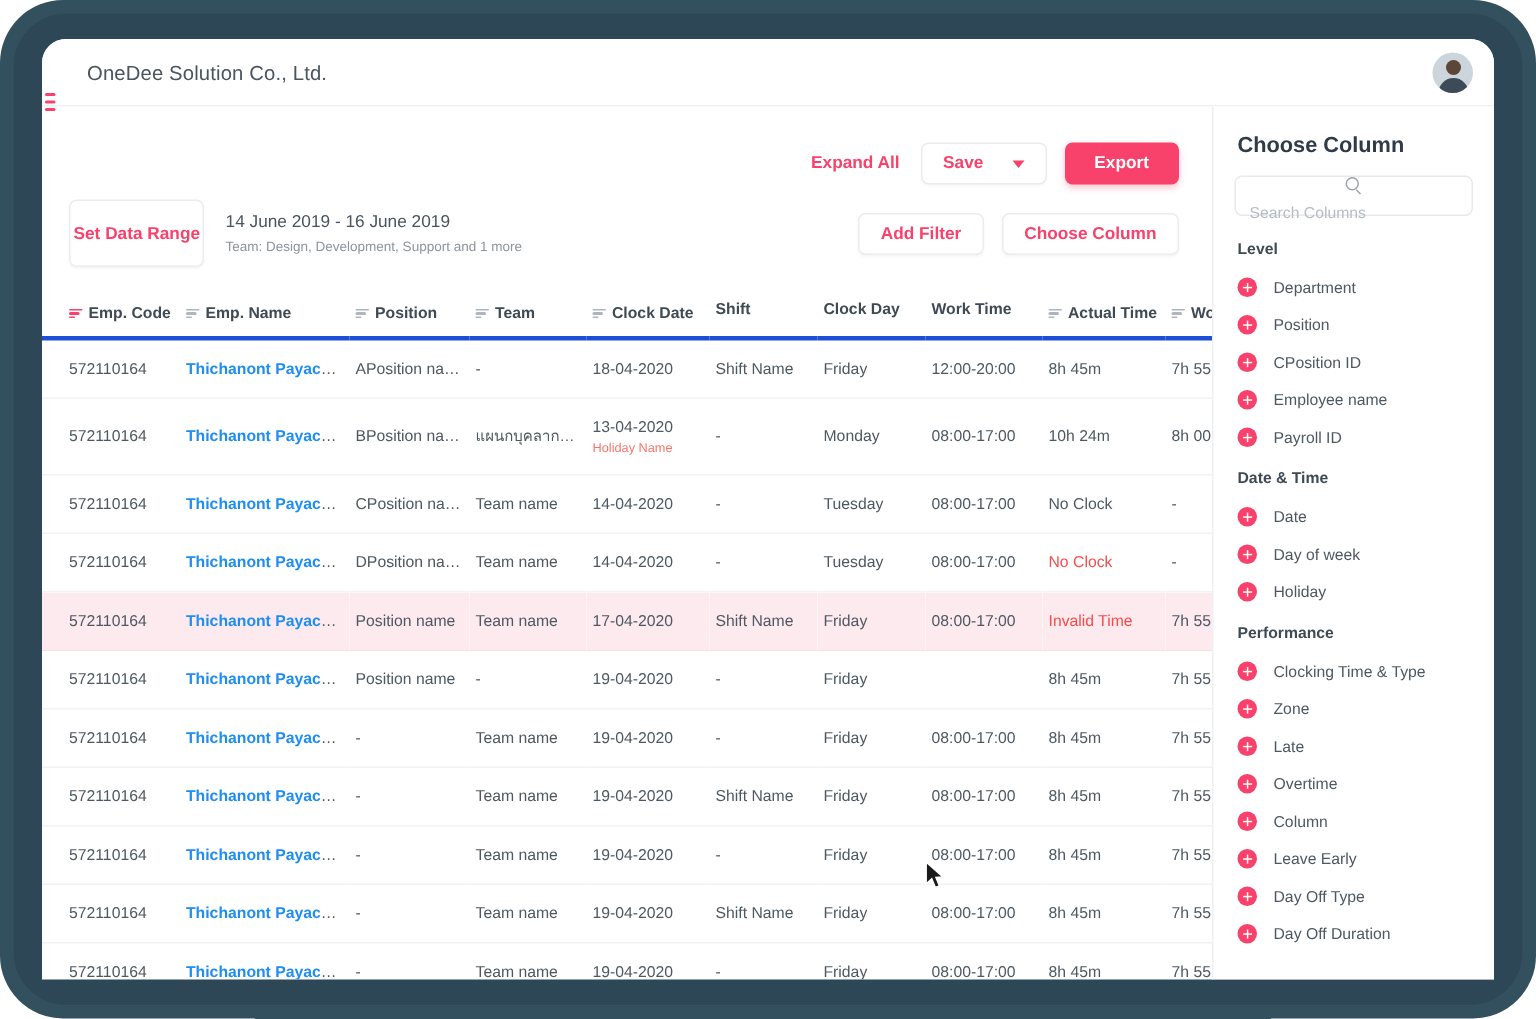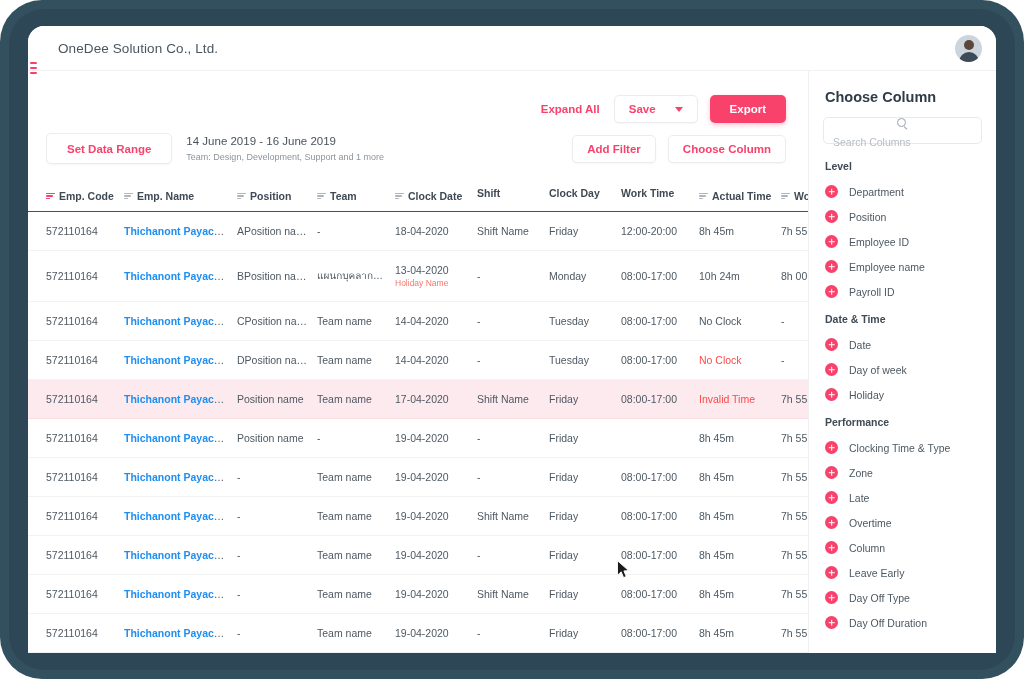--- a/index.html
+++ b/index.html
@@ -225,22 +225,22 @@
     content: "";
     position: absolute;
     left: 7px; top: 7.5px;
     width: 4px; height: 1.4px;
     background: #9aa3ad;
     transform: rotate(45deg);
     transform-origin: left center;
   }
 
   #date-range-btn {
-    height: 31px;
-    padding: 0 20px;
+    height: 45px;
+    padding: 0 2px;
     display: flex;
     align-items: center;
   }
   #range-info { line-height: 1.35; }
   #range-dates {
     font-size: 11.5px;
     color: #49535e;
   }
   #range-teams {
     font-size: 9px;
@@ -264,21 +264,21 @@
     border-collapse: collapse;
     table-layout: fixed;
     width: 100%;
   }
   thead th {
     font-size: 10.5px;
     font-weight: bold;
     color: #3f4a55;
     text-align: left;
     padding: 7px 4px 9px 4px;
-    border-bottom: 1px solid #1d4ed8;
+    border-bottom: 3px solid #1d4ed8;
     white-space: nowrap;
     vertical-align: middle;
   }
   thead th .hdr {
     display: inline-flex;
     align-items: center;
     gap: 4px;
   }
   .sorticon {
     display: inline-flex;
@@ -715,21 +715,21 @@
             <div class="col-item">
               <span class="plus-icon"></span>
               <span class="lbl">Department</span>
             </div>
             <div class="col-item">
               <span class="plus-icon"></span>
               <span class="lbl">Position</span>
             </div>
             <div class="col-item">
               <span class="plus-icon"></span>
-              <span class="lbl">Employee ID</span>
+              <span class="lbl">CPosition ID</span>
             </div>
             <div class="col-item">
               <span class="plus-icon"></span>
               <span class="lbl">Employee name</span>
             </div>
             <div class="col-item">
               <span class="plus-icon"></span>
               <span class="lbl">Payroll ID</span>
             </div>
             <div class="group-label">Date &amp; Time</div>

